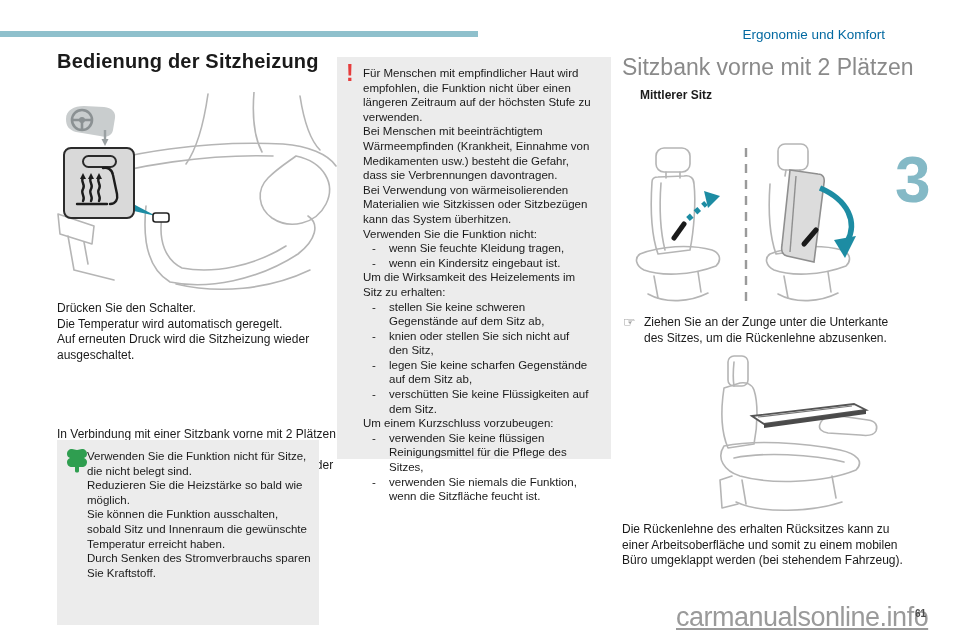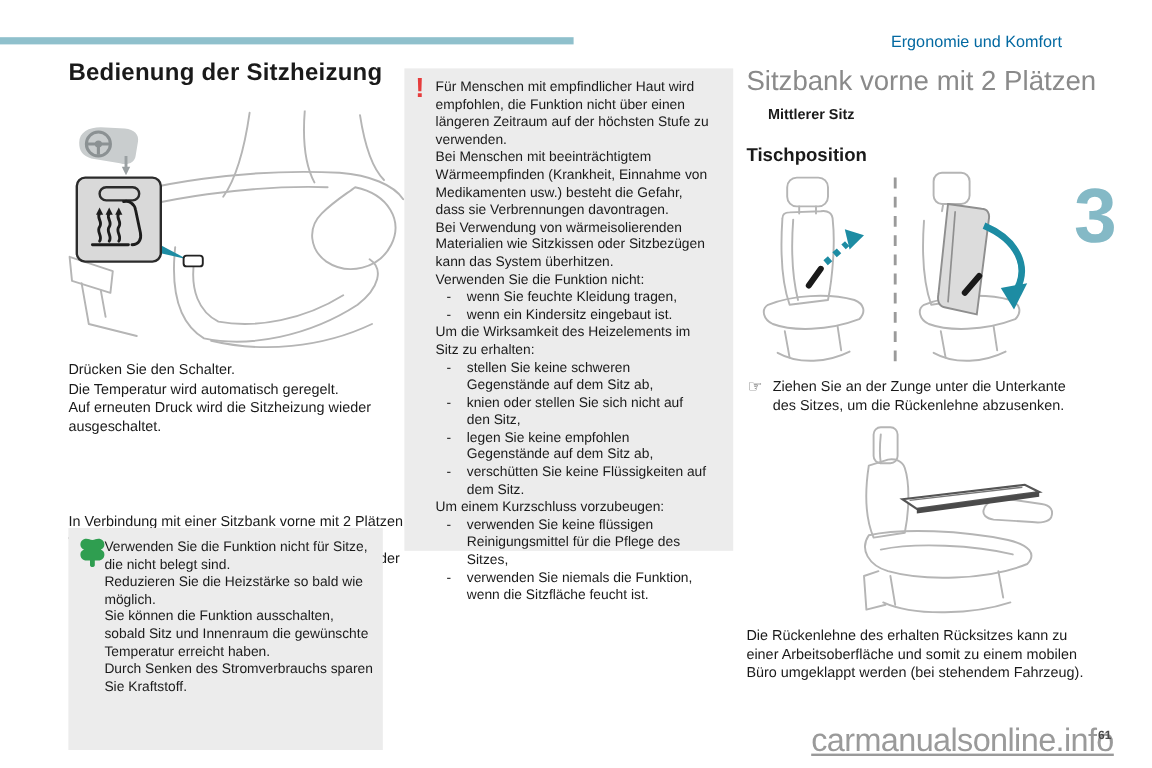--- a/index.html
+++ b/index.html
@@ -122,41 +122,40 @@
       <p class="wline bullet">
           <span class="dash">-</span>
           <span class="btxt">stellen Sie keine schweren Gegenstände auf dem Sitz ab,</span>
         </p>
       <p class="wline bullet">
           <span class="dash">-</span>
           <span class="btxt">knien oder stellen Sie sich nicht auf den Sitz,</span>
         </p>
       <p class="wline bullet">
           <span class="dash">-</span>
-          <span class="btxt">legen Sie keine empfohlen Gegenstände auf dem Sitz ab,</span>
+          <span class="btxt">legen Sie keine scharfen Gegenstände auf dem Sitz ab,</span>
         </p>
       <p class="wline bullet">
           <span class="dash">-</span>
           <span class="btxt">verschütten Sie keine Flüssigkeiten auf dem Sitz.</span>
         </p>
       <p class="wline">Um einem Kurzschluss vorzubeugen:</p>
       <p class="wline bullet">
           <span class="dash">-</span>
           <span class="btxt">verwenden Sie keine flüssigen Reinigungsmittel für die Pflege des Sitzes,</span>
         </p>
       <p class="wline bullet">
           <span class="dash">-</span>
           <span class="btxt">verwenden Sie niemals die Funktion, wenn die Sitzfläche feucht ist.</span>
         </p>
     </div>
   </div>
 
   <div class="abs rh1">Sitzbank vorne mit 2 Plätzen</div>
   <div class="abs rh2">Mittlerer Sitz</div>
-  <div class="abs rh3">Tischposition</div>
 
   <svg class="abs" style="left:620px;top:142px" width="250" height="172" viewBox="0 0 250 172">
     <g class="lineart">
       <rect x="36" y="6" width="34" height="24" rx="8"></rect>
       <path d="M46,30 L46,36 M60,30 L60,36"></path>
       <path d="M32,40 C30,70 32,95 38,112 L70,108 C74,88 76,60 74,42 C74,36 70,33 64,34 L38,35 C34,35 32,37 32,40 Z"></path>
       <path d="M41,41 C39,68 41,92 45,108"></path>
       <path d="M20,112 C40,104 70,102 92,108 C100,111 102,118 96,124 C70,134 40,134 24,128 C16,124 14,116 20,112 Z"></path>
       <path d="M34,134 L38,156 M78,130 L81,150"></path>
       <path d="M28,152 C46,162 70,160 88,151"></path>

